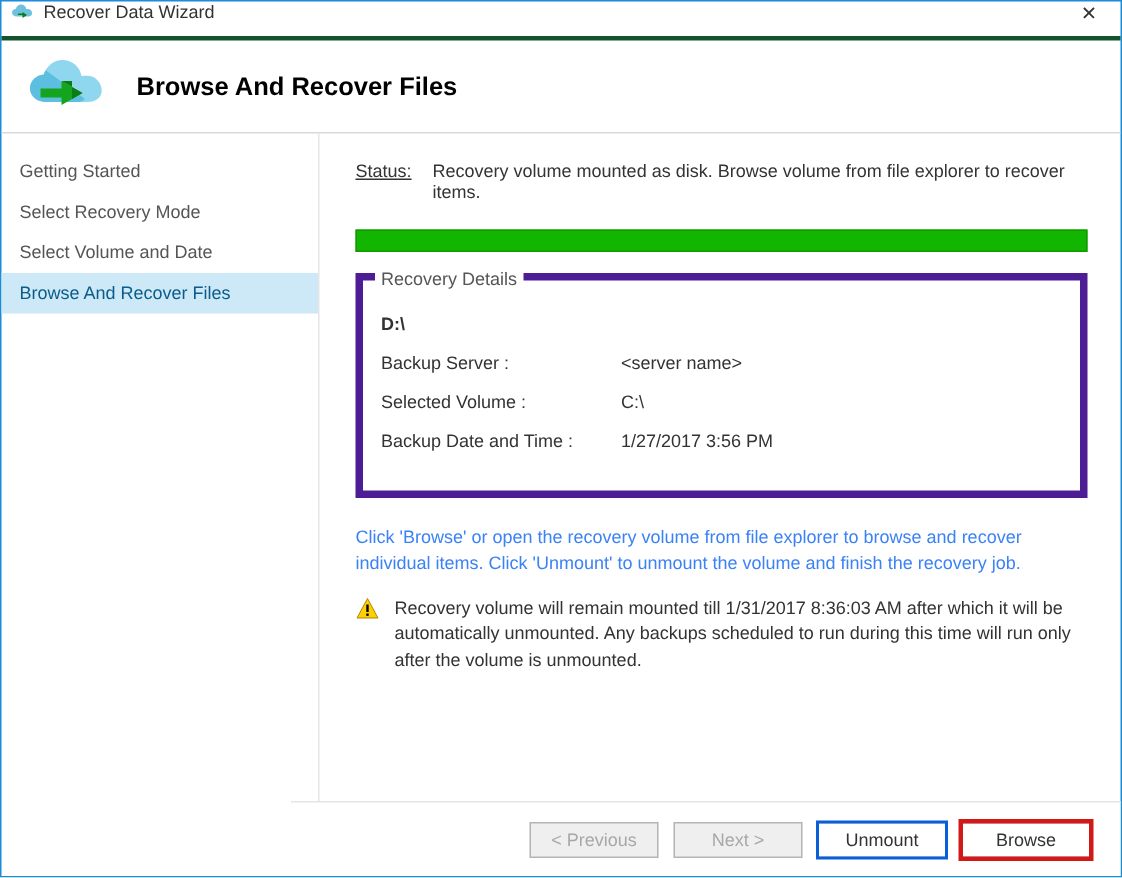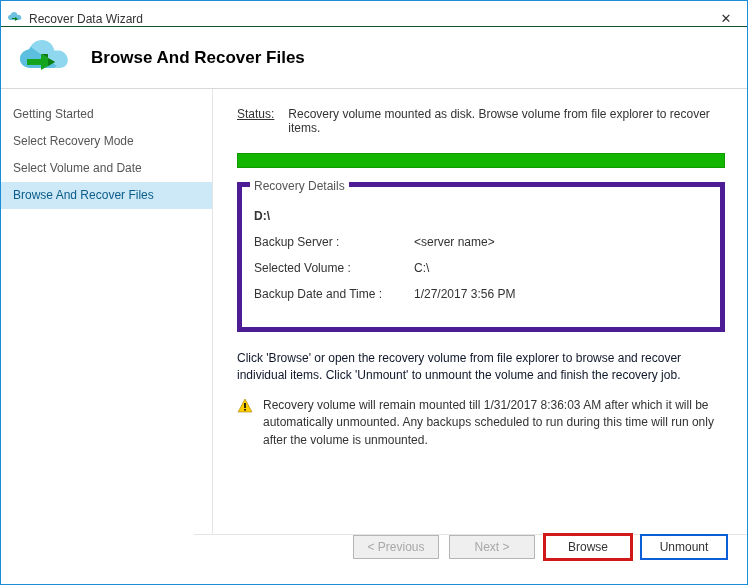--- a/index.html
+++ b/index.html
@@ -1,42 +1,42 @@
 <!DOCTYPE html>
 <html><head>
 <meta charset="utf-8">
 <style>
   * { box-sizing: border-box; margin: 0; padding: 0; }
   body { font-family: "Segoe UI", Tahoma, sans-serif; font-size: 12px; color: #333; background: #fff; }
   .window { width: 748px; height: 585px; border: 1px solid #1a8cd8; position: relative; background: #fff; }
-  .titlebar { height: 26px; display: flex; align-items: flex-end; padding: 0 6px; border-bottom: 1px solid #14532d; }
+  .titlebar { height: 26px; display: flex; align-items: flex-start; padding: 0 6px; border-bottom: 3px solid #14532d; }
   .titlebar .app-icon { width: 16px; height: 16px; margin-right: 6px; display: flex; align-items: center; justify-content: center; }
   .titlebar .title { flex: 1; font-size: 12px; color: #333; }
   .titlebar .close { width: 30px; text-align: center; font-size: 13px; color: #333; cursor: pointer; }
   .header { height: 62px; padding: 8px 16px; display: flex; align-items: center; border-bottom: 1px solid #d9d9d9; }
   .header .logo { width: 56px; height: 40px; margin-right: 18px; }
   .header h1 { font-size: 17px; font-weight: 700; color: #000; }
   .body { display: flex; height: calc(100% - 26px - 62px - 50px); }
   .sidebar { width: 212px; border-right: 1px solid #e5e5e5; padding-top: 12px; }
   .sidebar .item { padding: 6px 12px 7px 12px; font-size: 12px; color: #555; cursor: pointer; }
   .sidebar .item.active { background: #cde8f6; color: #0a5c8a; }
   .main { flex: 1; padding: 18px 22px 10px 24px; overflow: hidden; }
   .status-row { display: flex; gap: 14px; margin-bottom: 18px; }
   .status-row .lbl { font-size: 12px; text-decoration: underline; }
   .status-row .val { font-size: 12px; }
   .progress { height: 15px; background: #12b500; border: 1px solid #109a00; margin-bottom: 14px; }
   .group { border: 5px solid #4c1d95; padding: 10px 12px 14px 12px; position: relative; margin-bottom: 18px; }
   .group-title { position: absolute; top: -8px; left: 8px; background: #fff; padding: 0 4px; font-size: 12px; color: #555; }
   .row { display: flex; margin: 12px 0; font-size: 12px; }
   .row .k { width: 160px; }
   .row.bold .k, .row.bold .v { font-weight: 700; }
-  .desc { font-size: 12px; color: #0f172a; line-height: 1.45; margin-bottom: 12px; }
+  .desc { font-size: 12px; color: #3b82f6; line-height: 1.45; margin-bottom: 12px; }
   .warn { display: flex; gap: 10px; font-size: 12px; line-height: 1.45; }
   .warn-icon { width: 16px; height: 16px; flex-shrink: 0; margin-top: 1px; }
-  .footer { position: absolute; bottom: 0; right: 0; left: 193px; height: 50px; border-top: 1px solid #e5e5e5; display: flex; justify-content: flex-end; align-items: flex-start; gap: 10px; padding-right: 20px; background: #fff; }
+  .footer { position: absolute; bottom: 0; right: 0; left: 193px; height: 50px; border-top: 1px solid #e5e5e5; display: flex; justify-content: flex-end; align-items: center; gap: 10px; padding-right: 20px; background: #fff; }
   .btn { min-width: 86px; height: 24px; border: 1px solid #b5b5b5; background: #efefef; font-size: 12px; color: #333; cursor: pointer; padding: 0 10px; }
   .btn[disabled] { color: #a8a8a8; background: #efefef; cursor: default; }
   .btn.hl-red { outline: 3px solid #d11919; outline-offset: -1px; background: #fff; }
   .btn.hl-blue { outline: 2px solid #0a5ed8; outline-offset: -1px; background: #fff; }
 </style>
 </head>
 <body>
 
 <div class="window">
 
@@ -109,17 +109,17 @@
             </svg>
         </span>
         <span>Recovery volume will remain mounted till 1/31/2017 8:36:03 AM after which it will be automatically unmounted. Any backups scheduled to run during this time will run only after the volume is unmounted.</span>
       </div>
     </div>
   </div>
 
   <div class="footer">
     <button class="btn" disabled="">&lt; Previous</button>
     <button class="btn" disabled="">Next &gt;</button>
+    <button class="btn hl-blue">Unmount</button>
     <button class="btn hl-red">Browse</button>
-    <button class="btn hl-blue">Unmount</button>
   </div>
 
 </div>
 
 </body></html>

